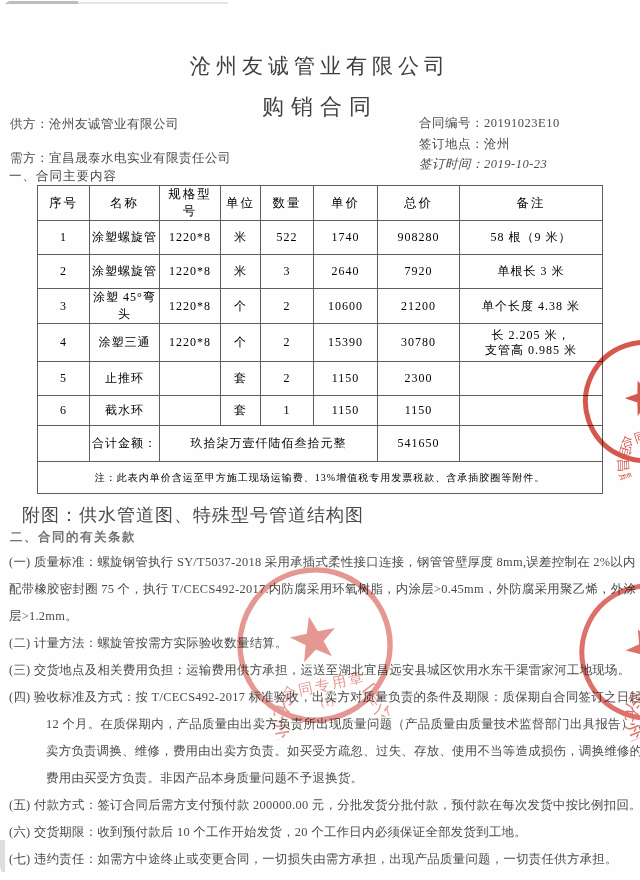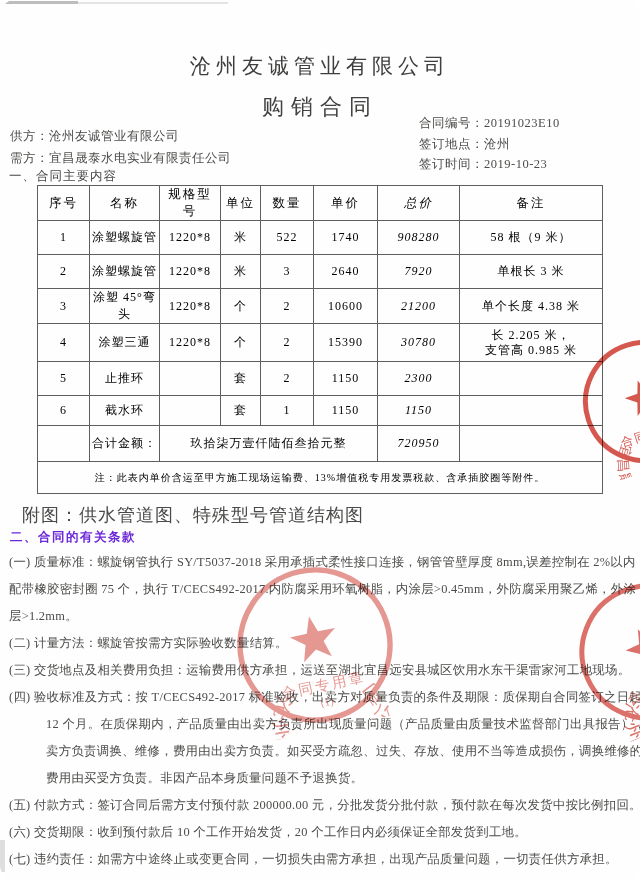--- a/index.html
+++ b/index.html
@@ -19,52 +19,52 @@
 
   .doc-title{
     position:absolute;left:0;top:52px;width:100%;
     text-align:center;font-size:21px;letter-spacing:5px;color:#3e3e3c;
   }
   .doc-subtitle{
     position:absolute;left:0;top:92px;width:100%;
     text-align:center;font-size:22px;letter-spacing:7px;color:#424240;
   }
   .meta{position:absolute;font-size:12.5px;letter-spacing:.5px;color:#4c4c4a;white-space:nowrap;}
-  .m-supplier{left:10px;top:128px;}
+  .m-supplier{left:10px;top:116px;}
   .m-buyer{left:10px;top:150px;}
   .m-no{left:419px;top:115px;}
   .m-place{left:419px;top:136px;text-align:center;}
-  .m-date{left:419px;top:156px;}
+  .m-date{left:419px;top:156px;font-style:italic;}
   .section-title{position:absolute;font-size:12.5px;letter-spacing:1px;color:#454543;white-space:nowrap;text-align:right;}
   .s1{left:9px;top:168px;}
 
   
   table.items{
     position:absolute;left:37px;top:185px;width:533px;
     border-collapse:collapse;table-layout:fixed;
     font-size:12px;color:#000000;
   }
   table.items td,table.items th{
     border:1px solid #5e5e5c;
     text-align:center;vertical-align:middle;
     font-weight:normal;padding:0 2px;
     overflow:hidden;letter-spacing:1px;
   }
   th.c0,td.c0{width:47px;} th.c1,td.c1{width:65px;} th.c2,td.c2{width:56px;}
   th.c3,td.c3{width:35px;} th.c4,td.c4{width:48px;} th.c5,td.c5{width:59px;}
-  th.c6,td.c6{width:77px;font-style:italic;} th.c7,td.c7{width:138px;}
+  th.c6,td.c6{width:77px;} th.c7,td.c7{width:138px;}
   tr.hrow{height:30px;} tr.hrow th{font-size:12.5px;letter-spacing:2px;}
   tr.r{height:34px;} tr.r3{height:30px;} tr.r4{height:38px;}
   tr.r6{height:30px;} tr.trow{height:36px;} tr.nrow{height:32px;}
   td.remark{white-space:pre-line;line-height:1.25;letter-spacing:.5px;}
   td.note-cell{text-align:left;padding:4px 6px;letter-spacing:.5px;font-size:10px;}
   td.words{letter-spacing:2px;}
 
   .attach-line{position:absolute;left:22px;top:503px;font-size:18px;letter-spacing:1px;white-space:nowrap;}
-  .s2{left:10px;top:529px;font-weight:bold;color:#6d28d9;letter-spacing:1.5px;}
+  .s2{left:10px;top:529px;font-weight:bold;color:#737373;letter-spacing:1.5px;}
   .clauses{position:absolute;left:9px;top:549px;width:628px;font-size:12.4px;line-height:27px;color:#4b4b49;}
   .clause-line{white-space:nowrap;letter-spacing:.3px;}
   .clause-line.indent{padding-left:37px;}
 
   
   .seal{position:absolute;mix-blend-mode:multiply;pointer-events:none;}
   .seal-buyer{left:577px;top:334px;width:135px;height:135px;opacity:.85;transform:rotate(-18deg);}
   .seal-mid{left:230px;top:560px;width:170px;height:170px;opacity:.52;transform:rotate(-12deg);}
   .seal-right{left:573px;top:577px;width:150px;height:150px;opacity:.72;transform:rotate(-24deg);}
   .seal svg{display:block;width:100%;height:100%;}
@@ -162,21 +162,21 @@
       <td class="c3">套</td>
       <td class="c4">1</td>
       <td class="c5">1150</td>
       <td class="c6">1150</td>
       <td class="c7 remark"></td>
     </tr>
     <tr class="trow">
       <td class="c0"></td>
       <td class="c1">合计金额：</td>
       <td class="words" colspan="4">玖拾柒万壹仟陆佰叁拾元整</td>
-      <td class="c6">720950</td>
+      <td class="c6">541650</td>
       <td class="c7"></td>
     </tr>
     <tr class="nrow">
       <td class="note-cell" colspan="8">注：此表内单价含运至甲方施工现场运输费、13%增值税专用发票税款、含承插胶圈等附件。</td>
     </tr>
   </tbody>
     </table>
 
   <div class="attach-line">附图：供水管道图、特殊型号管道结构图</div>
   <div class="section-title s2">二、合同的有关条款</div>

